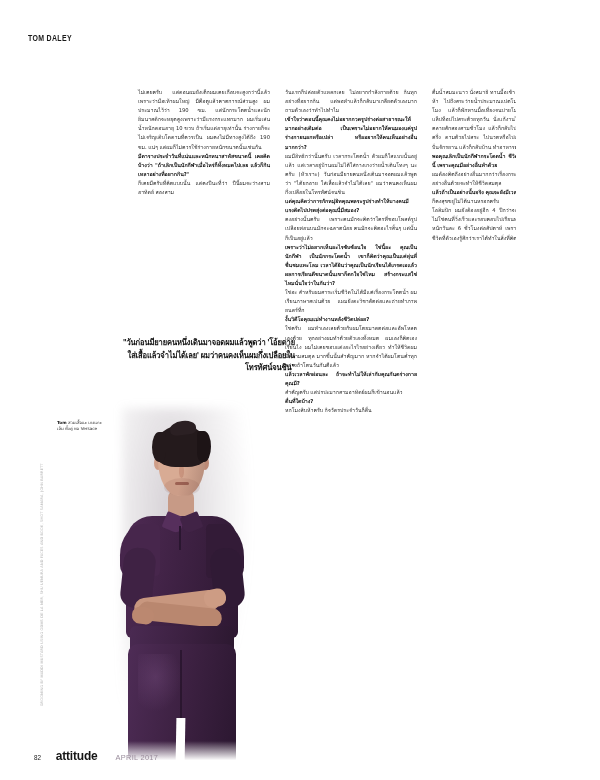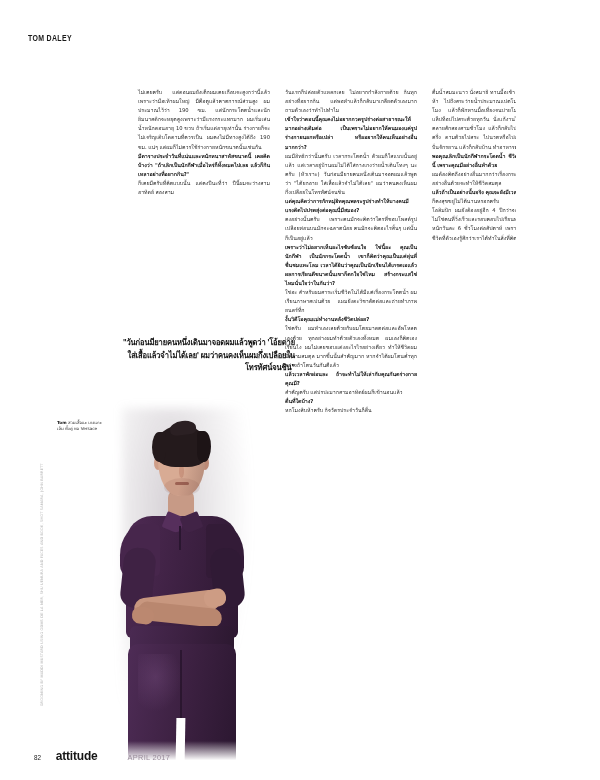--- a/index.html
+++ b/index.html
@@ -335,21 +335,21 @@
     font-weight: 700;
     color: #151515;
     letter-spacing: -0.2px;
   }
   .issue-date {
     font-family: "Liberation Sans", sans-serif;
     font-size: 7.4px;
     font-weight: 400;
     color: #9a8d9c;
     letter-spacing: 0.3px;
-    margin-left: 16px;
+    margin-left: 4px;
   }
 </style>
 </head>
 <body>
 
 <div id="page">
 
   <div class="running-head">TOM DALEY</div>
 
   <div class="col" id="col1">

